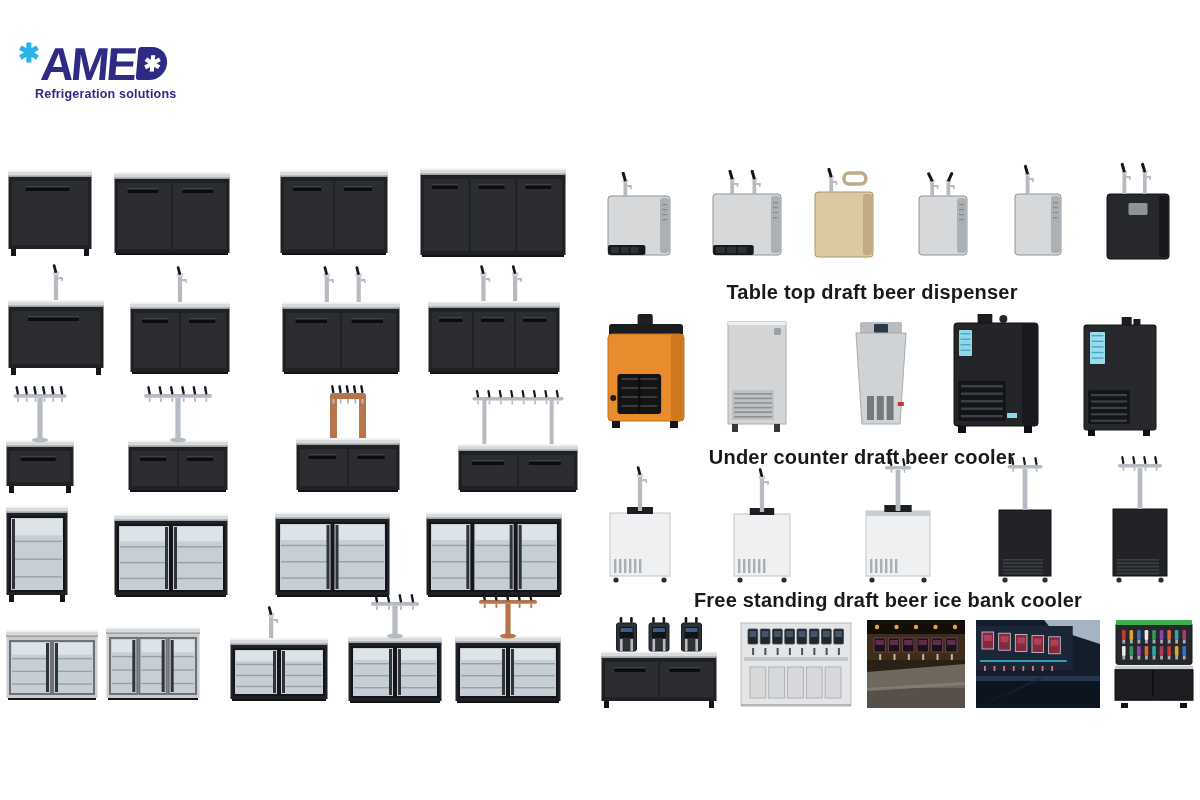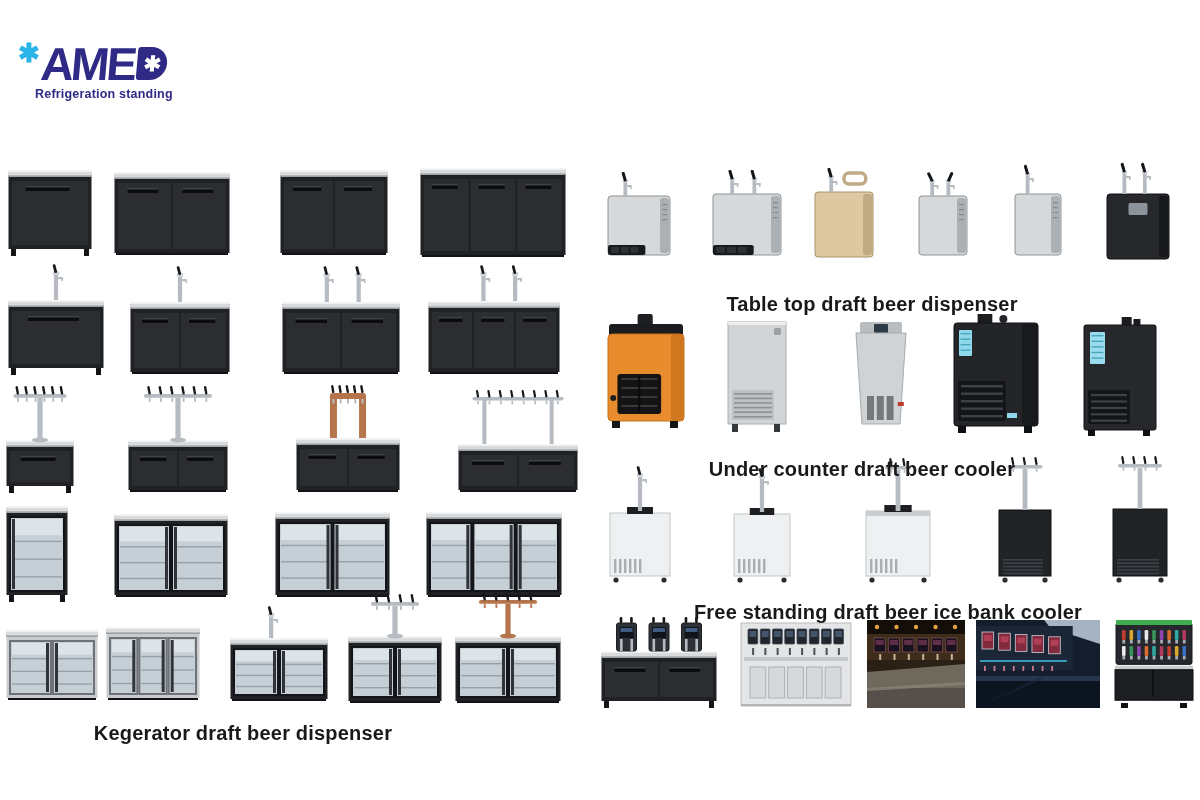--- a/index.html
+++ b/index.html
@@ -15,33 +15,33 @@
   .logo-d-letter { position:absolute; opacity:0; }
   .logo-d-ast { position:absolute; left:50%; top:50%; transform:translate(-50%,-50%); color:#fff; font-size:21px; font-weight:bold; letter-spacing:0; }
   .logo-tag { color:var(--navy,#2e2a85); font-size:12.5px; font-weight:bold; margin-top:4px; margin-left:17px; letter-spacing:0.2px; }
 
   
   #products { position:absolute; inset:0; }
   .product { position:absolute; }
   .product svg { display:block; }
 
   
-  .caption { position:absolute; transform:translateX(-50%); font-weight:700; font-size:20px; color:#191919; white-space:nowrap; letter-spacing:0.2px;margin-top:12px; }
+  .caption { position:absolute; transform:translateX(-50%); font-weight:700; font-size:20px; color:#191919; white-space:nowrap; letter-spacing:0.2px; }
 </style>
 </head>
 <body>
 
 <div class="canvas">
 
   <div class="logo">
     <div class="logo-row">
       <span class="logo-ast">✱</span>
       <span class="logo-word"><span>AME</span><span class="logo-d"><span class="logo-d-letter">D</span><span class="logo-d-ast">✱</span></span></span>
     </div>
-    <div class="logo-tag">Refrigeration standing</div>
+    <div class="logo-tag">Refrigeration solutions</div>
   </div>
 
   <div id="products">
       <div class="product" style="left: 8px; top: 170px; width: 84px; height: 86px;">
         <svg width="84" height="86" viewBox="0 0 84 86">
           <rect x="0" y="0" width="84" height="7" fill="#d8dadb"></rect>
           <rect x="0" y="0" width="84" height="1.8" fill="#f4f5f6"></rect>
           <rect x="0" y="5.4" width="84" height="1.6" fill="#9ea2a5"></rect>
           <rect x="0.5" y="7" width="83" height="72" fill="#1f2124"></rect>
           <rect x="4" y="11" width="76" height="64" fill="#2b2d31"></rect>
@@ -1007,18 +1007,17 @@
           <rect x="69.82222222222221" y="42" width="2.8" height="3.5" fill="#a6abb0"></rect>
           <rect x="2" y="51.7" width="78" height="4" fill="#c9ccce"></rect>
           <rect x="2" y="55.7" width="78" height="30.54" fill="#1c1e21" stroke="#0d0e10" stroke-width="1"></rect>
           <rect x="39.36" y="56.4" width="1.5" height="26.320000000000004" fill="#0a0b0c"></rect>
           <rect x="8" y="89" width="7" height="5" fill="#101214"></rect>
           <rect x="67" y="89" width="7" height="5" fill="#101214"></rect>
         </svg>
       </div>
     </div>
 
-  <div class="caption" style="left:243px; top:710px;">Kegerator draft beer dispenser</div>
   <div class="caption" style="left:872px; top:281px;">Table top draft beer dispenser</div>
   <div class="caption" style="left:888px; top:589px;">Free standing draft beer ice bank cooler</div>
   <div class="caption" style="left:862px; top:446px;">Under counter draft beer cooler</div>
 
 </div>
 
 </body></html>

